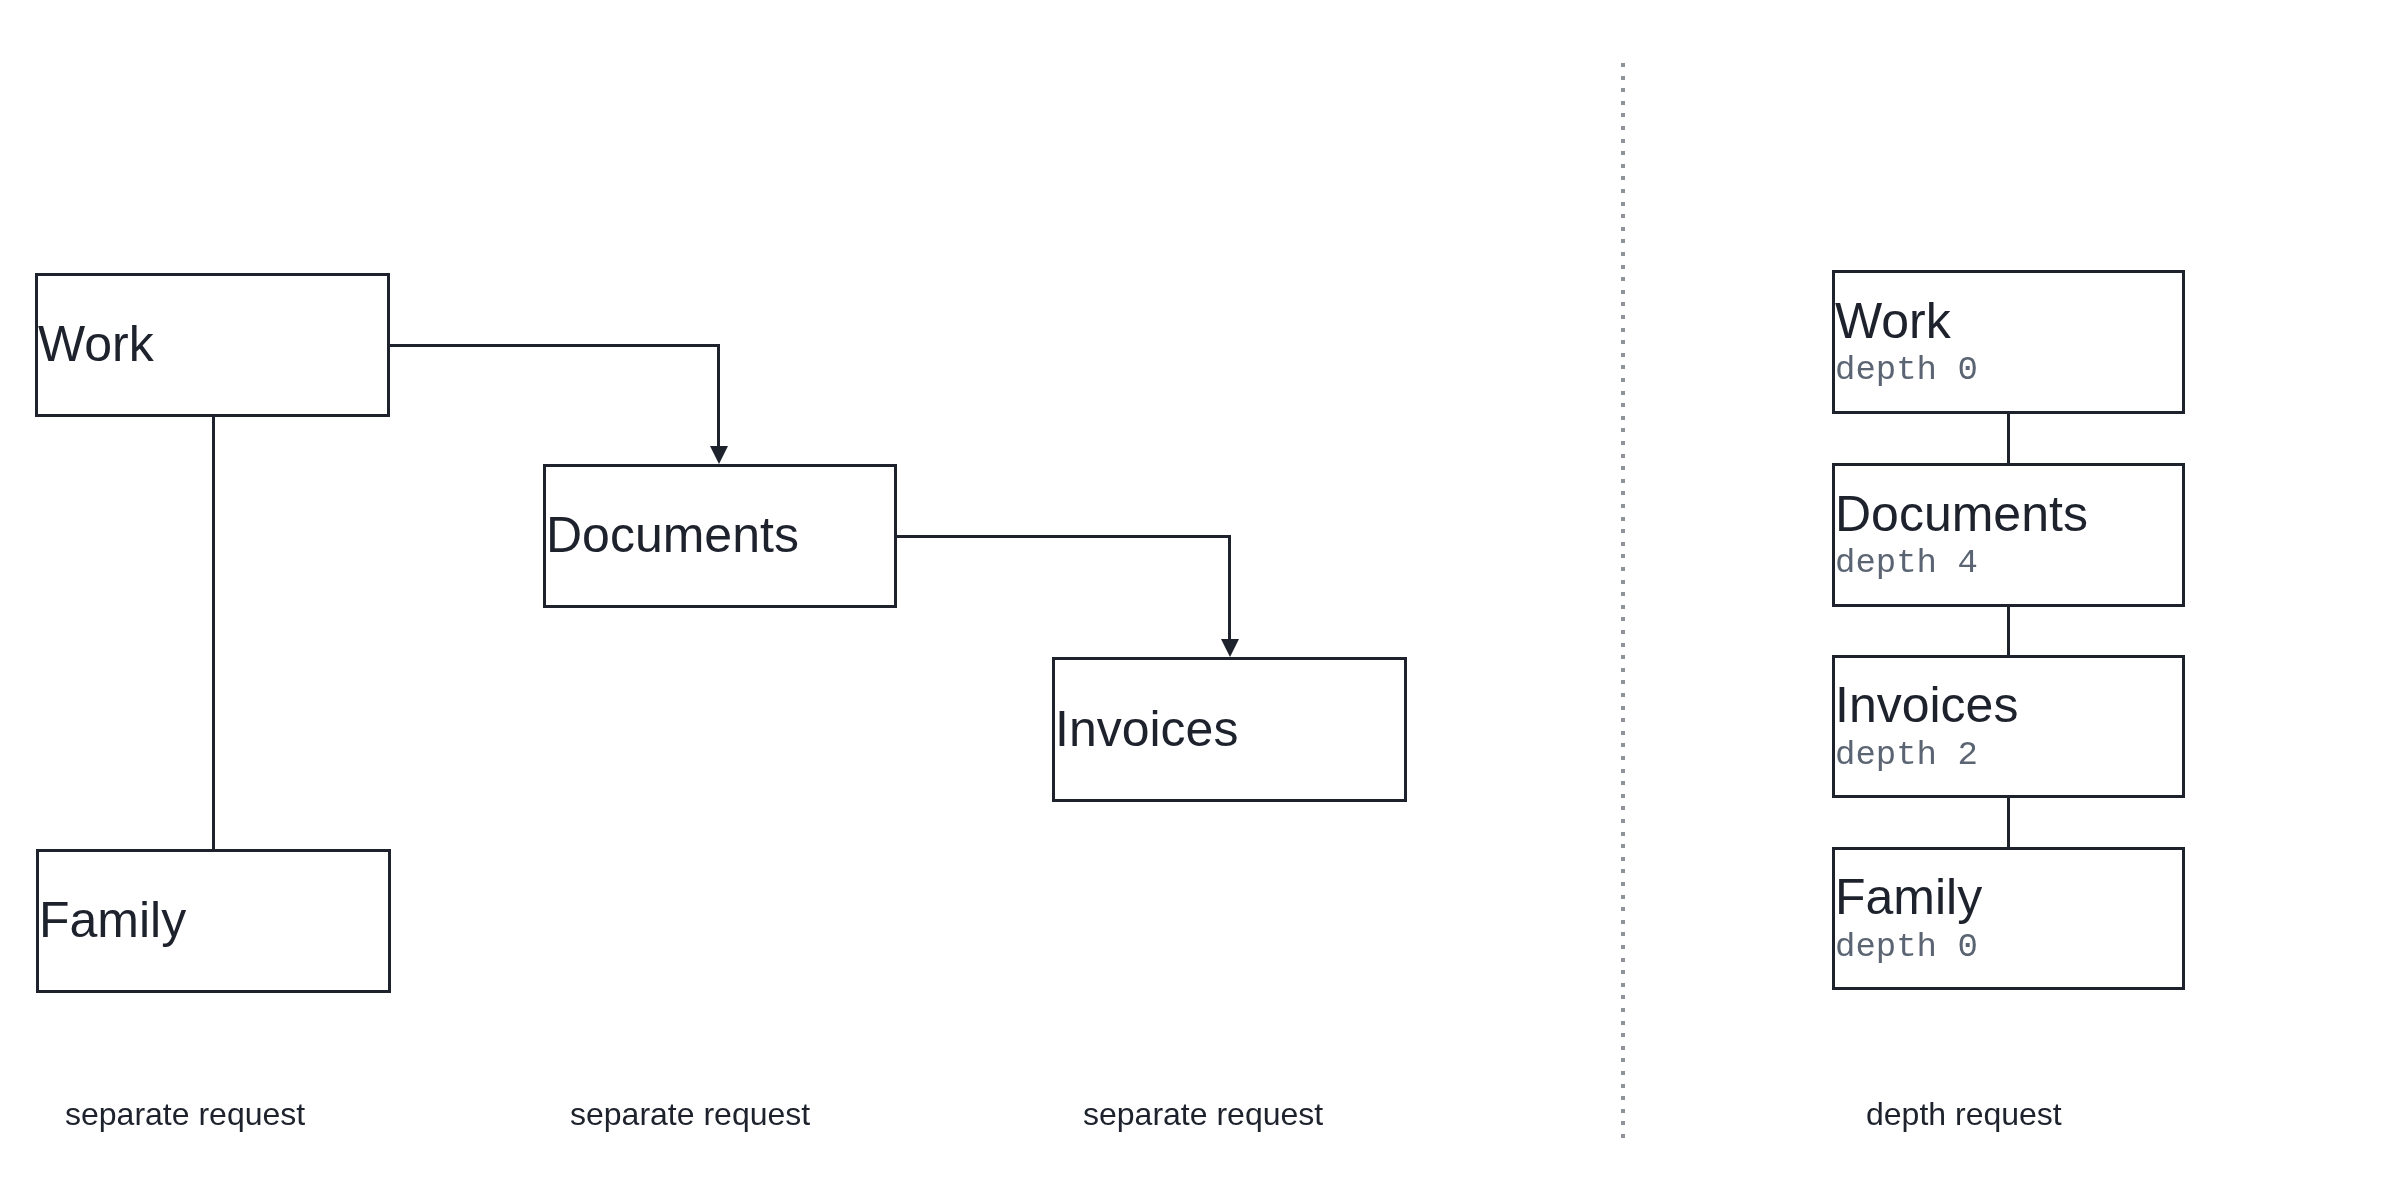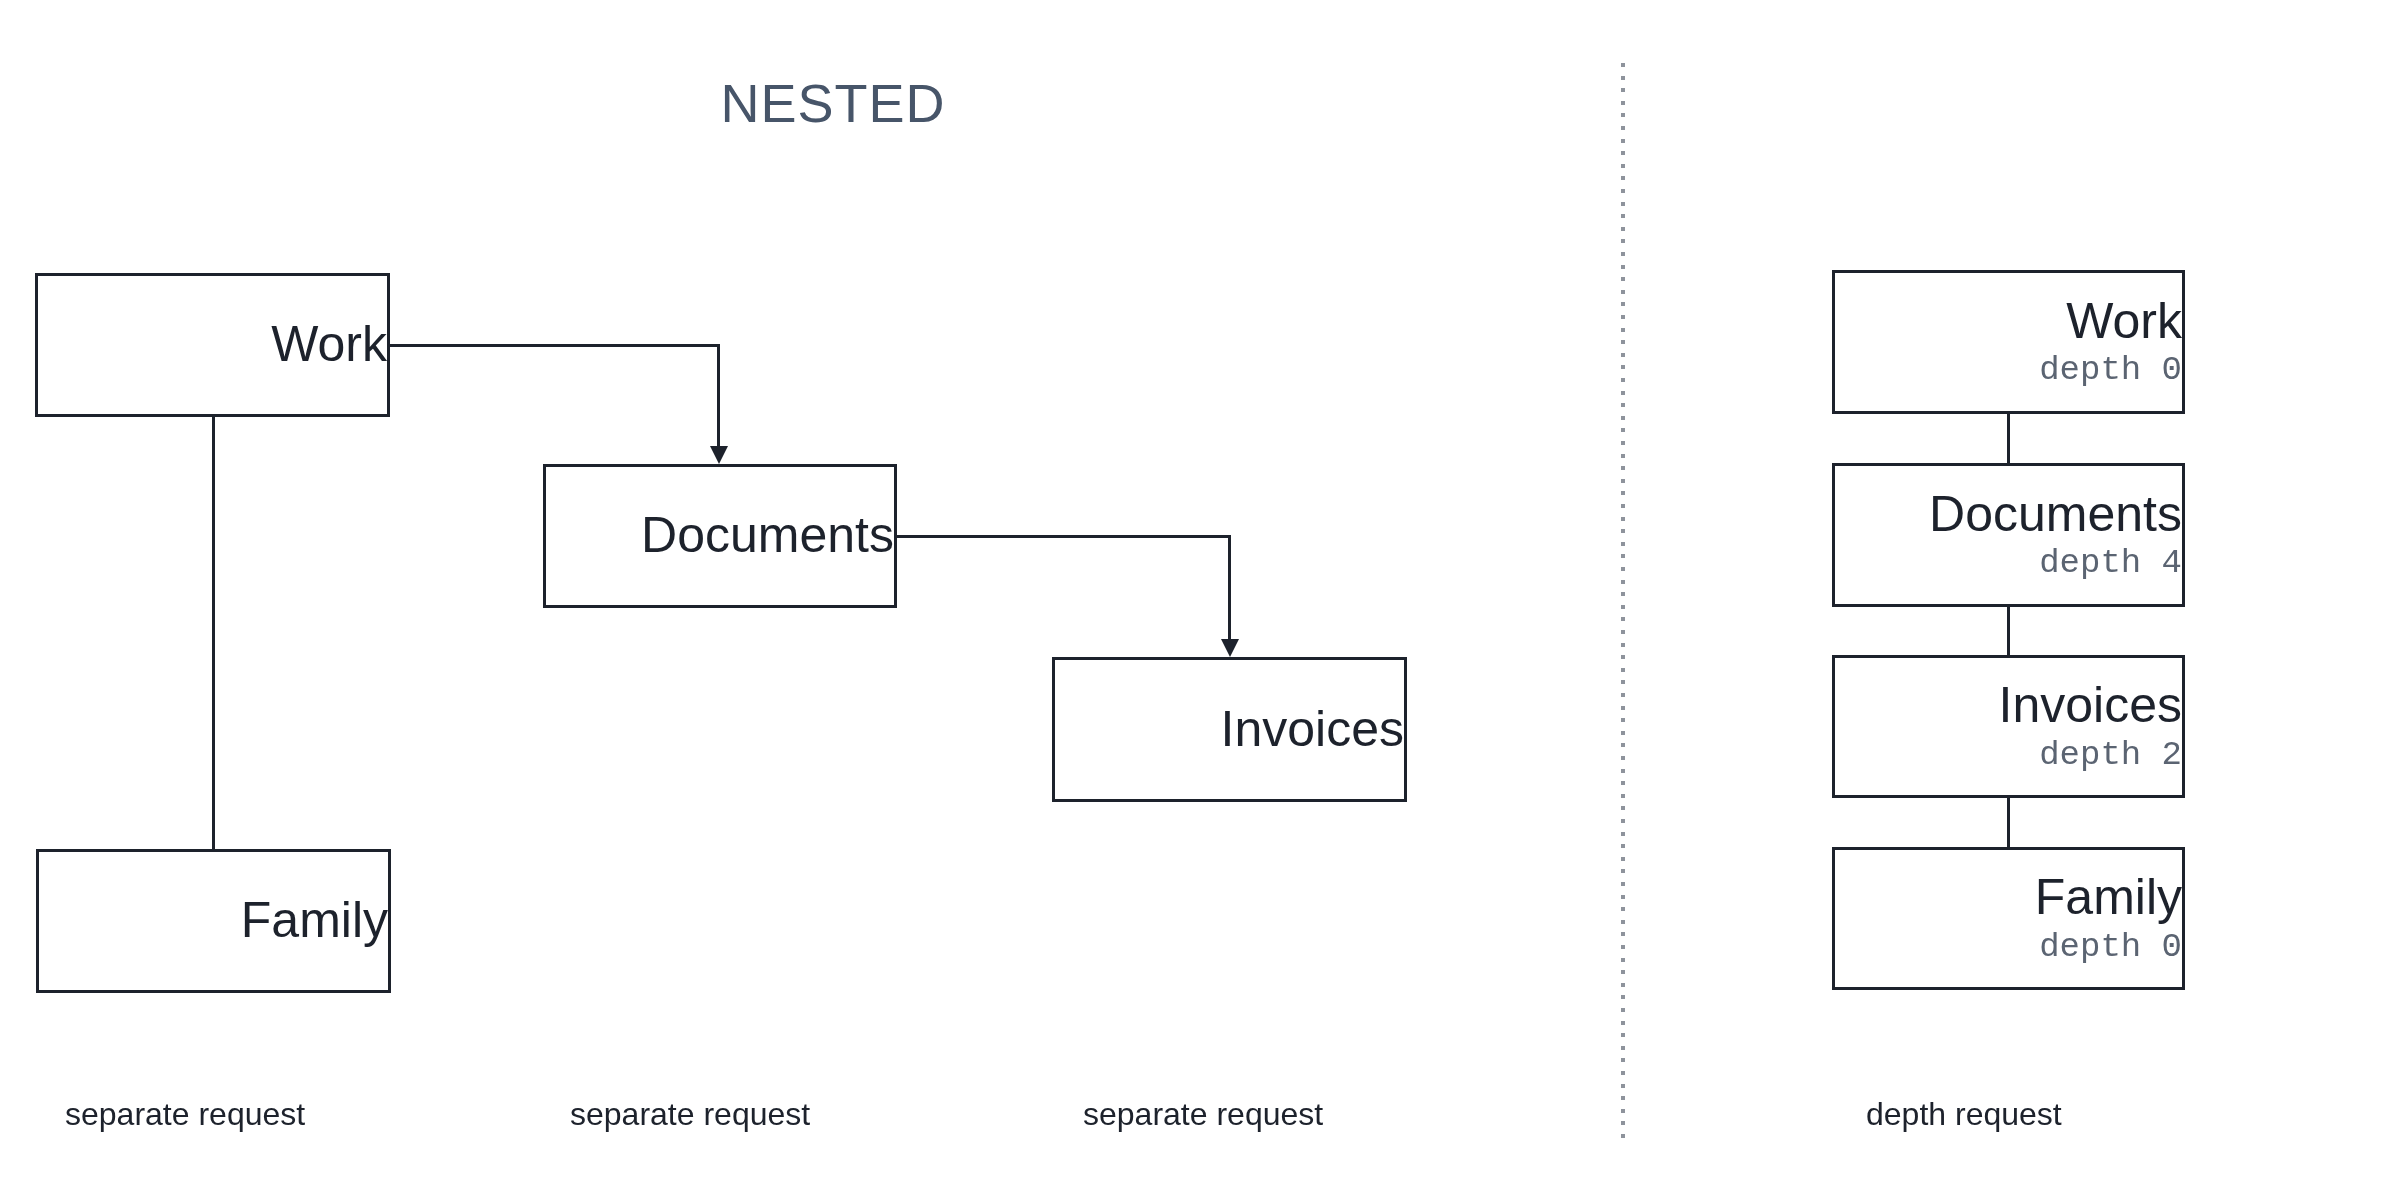--- a/index.html
+++ b/index.html
@@ -19,21 +19,21 @@
     position:absolute;top:76px;width:600px;text-align:center;
     font-size:54px;font-weight:500;letter-spacing:1px;color:var(--c-title);
     line-height:1.0;
   }
   .title-nested{left:533px;}
   .title-flattened{left:1715px;}
 
   
   .node{
     position:absolute;border:3px solid var(--c-ink);background:var(--c-bg);
-    display:flex;align-items:flex-end;justify-content:center;flex-direction:column;
+    display:flex;align-items:flex-start;justify-content:center;flex-direction:column;
   }
   .node .label{font-size:50px;line-height:1.15;color:var(--c-ink);}
   .node .depth{font-size:34px;line-height:1.2;color:var(--c-muted);font-family:Liberation Mono, monospace;}
 
   
   .n-work{left:35px;top:273px;width:355px;height:144px;}
   .n-documents{left:543px;top:464px;width:354px;height:144px;}
   .n-invoices{left:1052px;top:657px;width:355px;height:145px;}
   .n-family{left:36px;top:849px;width:355px;height:144px;}
 
@@ -82,21 +82,20 @@
   .cap-1{left:65px;}
   .cap-2{left:570px;}
   .cap-3{left:1083px;}
   .cap-single{left:1866px;}
 </style>
 </head>
 <body>
 
 <div class="stage">
 
-  <div class="section-title title-nested">NESTED</div>
 
   <div class="seg seg-work-family"></div>
   <div class="seg seg-e1-h"></div>
   <div class="seg seg-e1-v"></div>
   <div class="arrow-down arrow-e1"></div>
   <div class="seg seg-e2-h"></div>
   <div class="seg seg-e2-v"></div>
   <div class="arrow-down arrow-e2"></div>
 
   <div class="node n-work">

